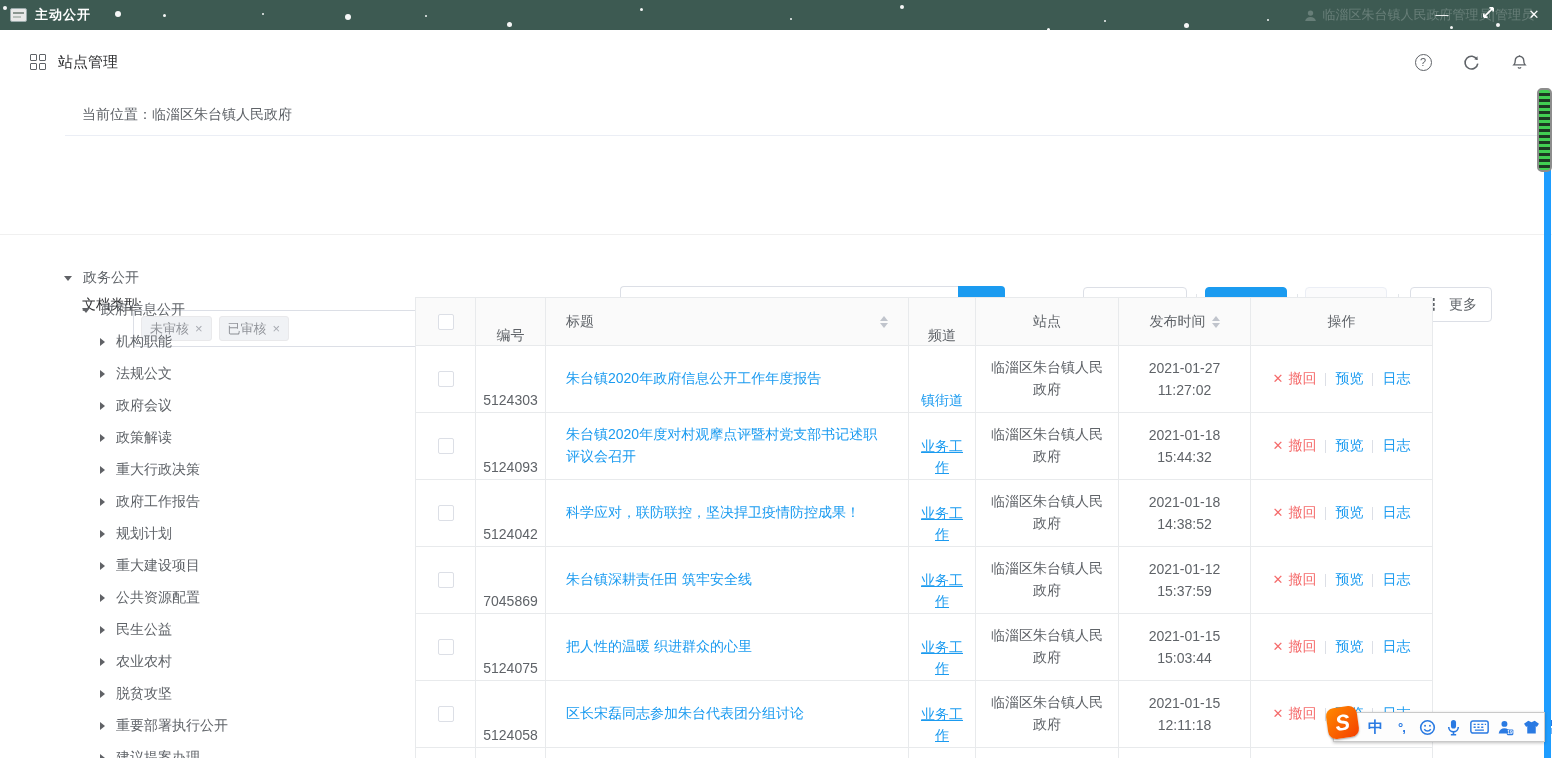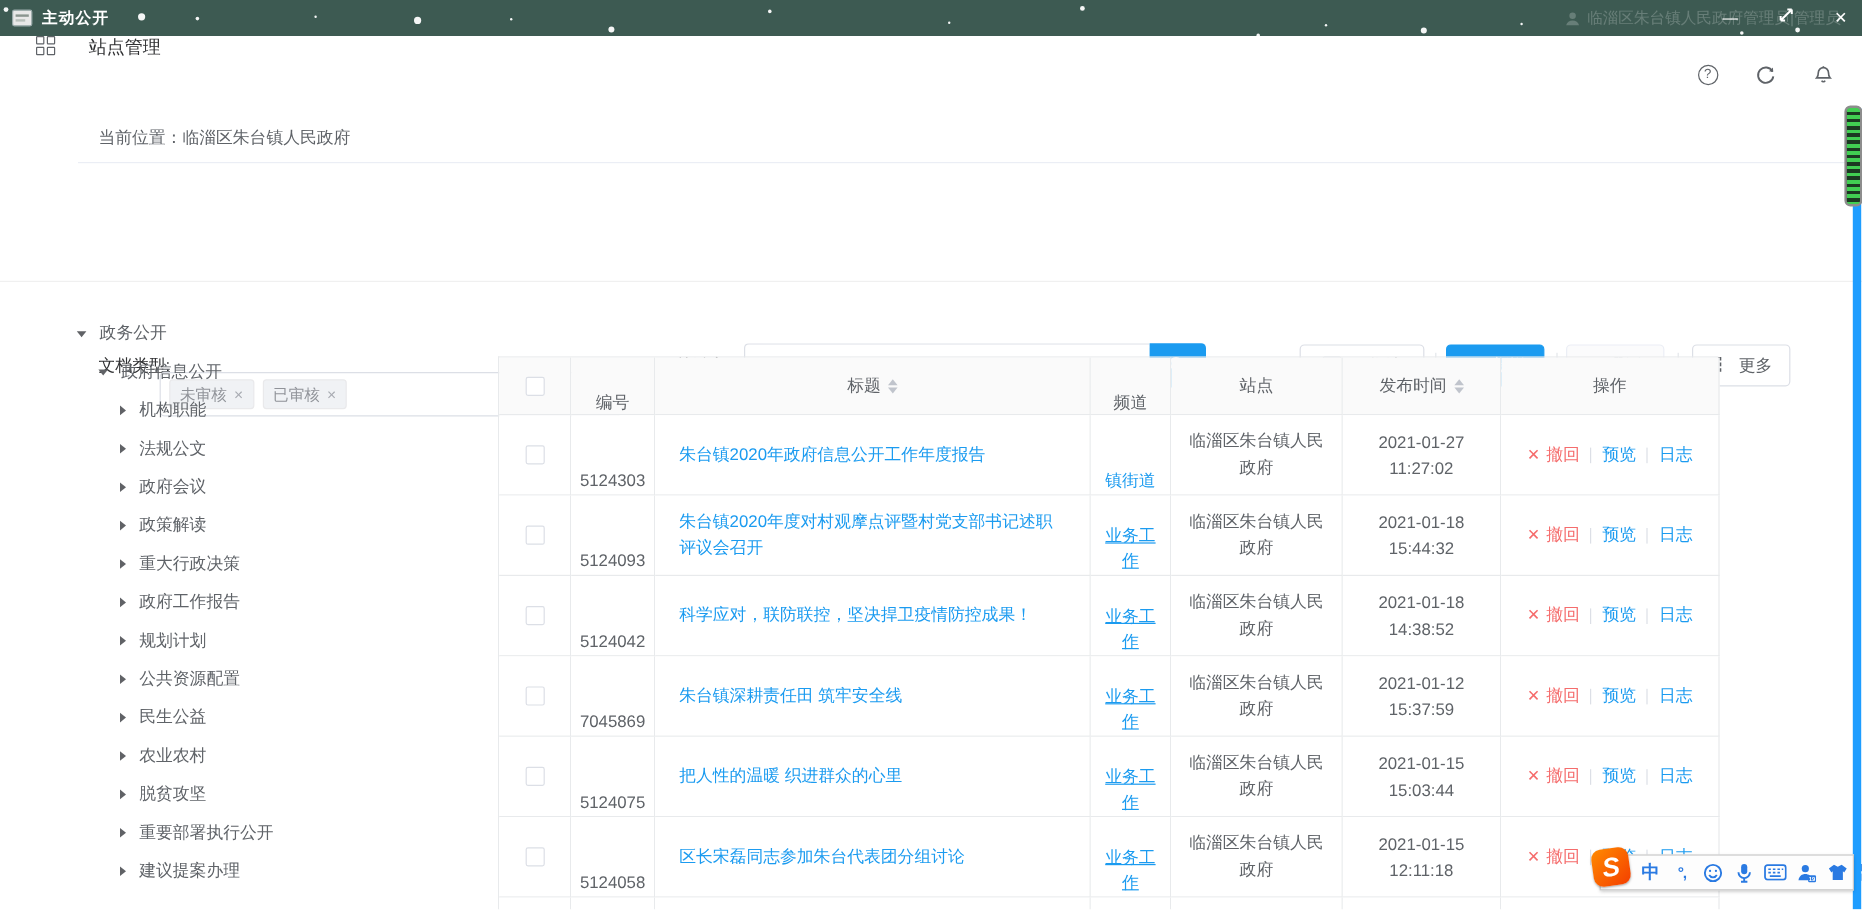--- a/index.html
+++ b/index.html
@@ -15,21 +15,21 @@
   .win-glyph::after { content:""; position:absolute; left:2px; right:5px; top:7px; height:2px; background:#b8c0bb; }
   .tb-title { color:#fff; font-size:13px; font-weight:bold; letter-spacing:1px; }
   .tb-user { position:absolute; right:18px; top:0; height:30px; display:flex; align-items:center; gap:6px;
     color:rgba(255,255,255,0.22); font-size:13px; }
   .tb-controls { position:absolute; right:10px; top:0; height:30px; display:flex; align-items:center; gap:30px; }
   .tb-ctl { color:#fff; font-size:13px; width:16px; text-align:center; cursor:pointer; line-height:30px; }
   .snow { position:absolute; background:#fff; border-radius:50%; opacity:.95; }
 
   
   #appheader { position:absolute; left:0; top:30px; width:1552px; height:64px; background:#fff; }
-  .ah-left { position:absolute; left:30px; top:0; height:64px; display:flex; gap:28px; }
+  .ah-left { position:absolute; left:30px; top:0; height:64px; display:flex; align-items:center; gap:12px; }
   .grid-icon { display:grid; grid-template-columns:7px 7px; grid-template-rows:7px 7px; gap:2px; }
   .grid-icon span { border:1.5px solid #5f6368; border-radius:1px; }
   .ah-title { font-size:15px; color:#303133; }
   .ah-right { position:absolute; right:24px; top:0; height:64px; display:flex; align-items:center; gap:30px; }
   .hicon { width:18px; height:18px; display:flex; align-items:center; justify-content:center; cursor:pointer; }
   .qicon { width:17px; height:17px; border:1.3px solid #5f6368; border-radius:50%; display:flex; align-items:center;
     justify-content:center; font-size:11px; color:#5f6368; }
 
   
   #breadcrumb { position:absolute; left:65px; right:14px; top:94px; height:42px; border-bottom:1px solid #ebeef5;
@@ -276,20 +276,24 @@
       <div class="tree-item lvl2">
         <span class="arrow right"></span>
         <span>政府工作报告</span>
       </div>
       <div class="tree-item lvl2">
         <span class="arrow right"></span>
         <span>规划计划</span>
       </div>
       <div class="tree-item lvl2">
         <span class="arrow right"></span>
+        <span>重大建设项目</span>
+      </div>
+      <div class="tree-item lvl2">
+        <span class="arrow right"></span>
         <span>公共资源配置</span>
       </div>
       <div class="tree-item lvl2">
         <span class="arrow right"></span>
         <span>民生公益</span>
       </div>
       <div class="tree-item lvl2">
         <span class="arrow right"></span>
         <span>农业农村</span>
       </div>
@@ -308,21 +312,21 @@
     </div>
 
   <div id="doc-table">
     <div class="trow thead">
       <div class="cell c-check">
           <input type="checkbox" class="cb" style="">
         </div>
       <div class="cell c-id">
           <span>编号</span>
         </div>
-      <div class="cell c-title" style="justify-content:center;">
+      <div class="cell c-title" style="justify-content:space-between;">
         <span>标题</span>
         <span class="sorter">
             <i class="up"></i>
             <i class="dn"></i>
           </span>
       </div>
       <div class="cell c-chan">
           <span>频道</span>
         </div>
       <div class="cell c-site">

